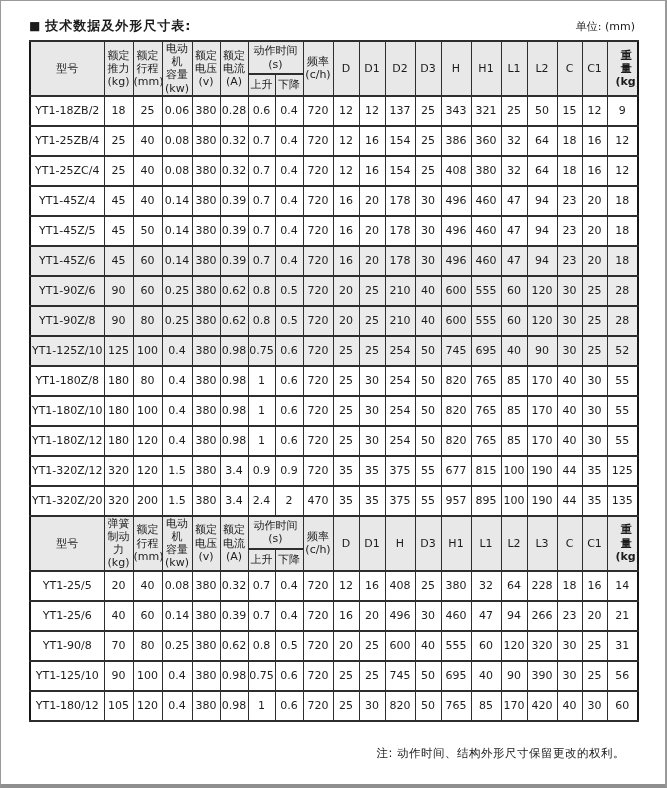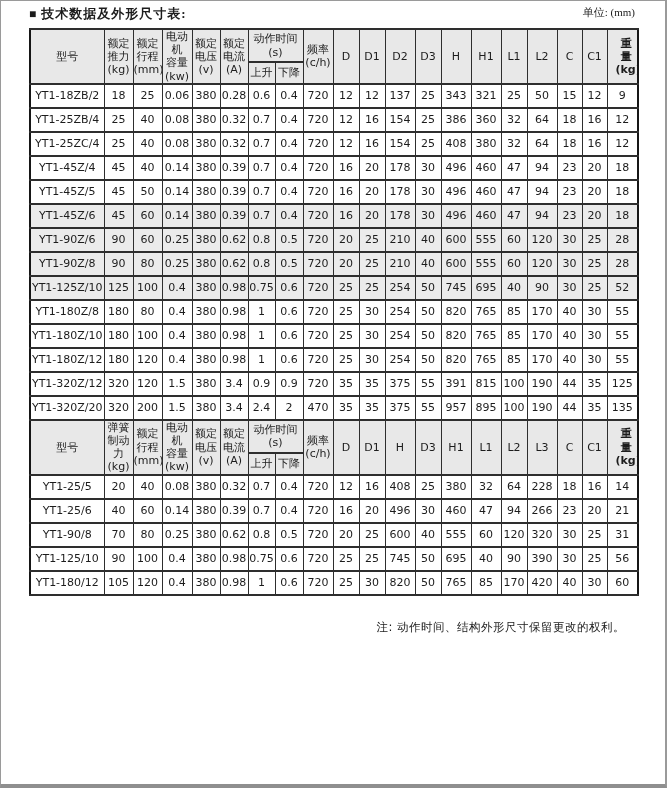--- a/index.html
+++ b/index.html
@@ -9,23 +9,22 @@
     --frame-col:#161616;
   }
   html,body{margin:0;padding:0;background:#ffffff;}
   .page{
     width:667px;height:788px;box-sizing:border-box;position:relative;
     background:#fff;
     border:1px solid #9a9a9a;border-right-width:2px;border-bottom:4px solid #8f8f8f;
     font-family:"DejaVu Sans","Liberation Sans",sans-serif;color:#1c1c1c;
   }
   .header-bar{
-    display:flex;justify-content:space-between;align-items:flex-start;
-    margin:4px 30px 5px 28px;
-    font-family:Liberation Serif, serif;
+    display:flex;justify-content:space-between;align-items:center;
+    margin:16px 30px 5px 28px;
   }
   .title{font-weight:bold;font-size:13px;letter-spacing:1px;}
   .title .marker{font-size:12px;margin-right:4px;}
   .unit{font-size:11px;}
   table.spec{
     border-collapse:collapse;table-layout:fixed;width:608px;margin-left:28px;
     border:2px solid var(--frame-col);
   }
   .spec th,.spec td{
     border:1px solid var(--border-col);
@@ -33,21 +32,21 @@
     text-align:center;vertical-align:middle;
     font-size:11px;padding:0;overflow:hidden;
   }
   .spec thead th{
     background:var(--header-bg);font-weight:normal;
     white-space:pre-line;line-height:1.2;
   }
   .spec thead tr.h-top{height:32px;}
   .spec thead tr.h-sub{height:21px;}
   .spec thead th.w-bold{font-weight:bold;padding-left:8px;}
-  .spec tbody tr{height:24px;}
+  .spec tbody tr{height:30px;}
   .spec tbody td{background:#ffffff;white-space:nowrap;}
   .spec tbody tr.shaded td{background:var(--shaded-bg);}
   .note{
     text-align:right;margin:24px 40px 0 0;font-size:11.5px;letter-spacing:0.5px;
   }
 </style>
 </head>
 <body>
 
 <div class="page">
@@ -396,21 +395,21 @@
           <td>1.5</td>
           <td>380</td>
           <td>3.4</td>
           <td>0.9</td>
           <td>0.9</td>
           <td>720</td>
           <td>35</td>
           <td>35</td>
           <td>375</td>
           <td>55</td>
-          <td>391</td>
+          <td>677</td>
           <td>815</td>
           <td>100</td>
           <td>190</td>
           <td>44</td>
           <td>35</td>
           <td>125</td>
         </tr>
         <tr>
           <td>YT1-320Z/20</td>
           <td>320</td>

